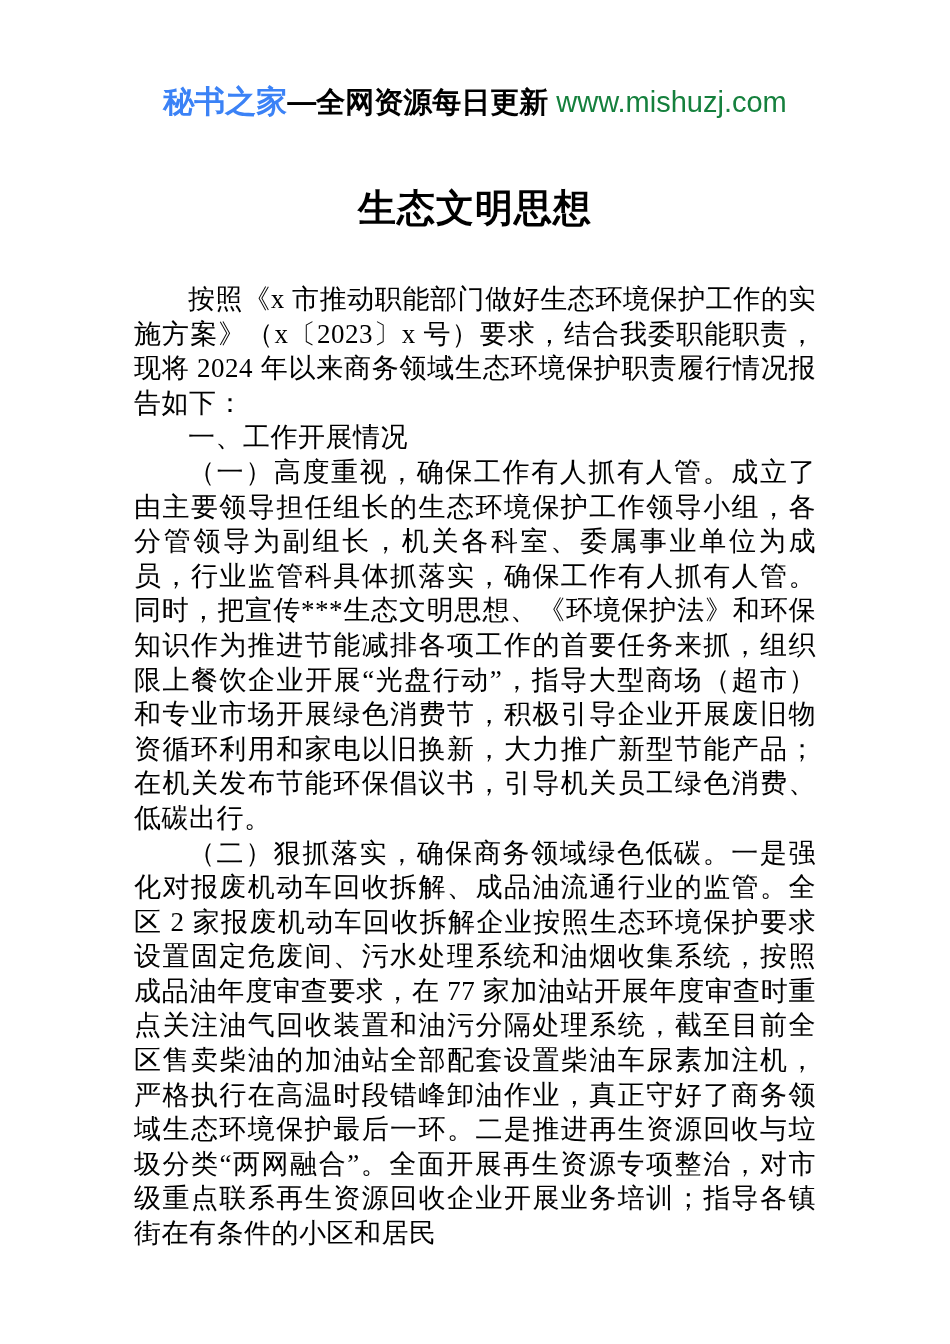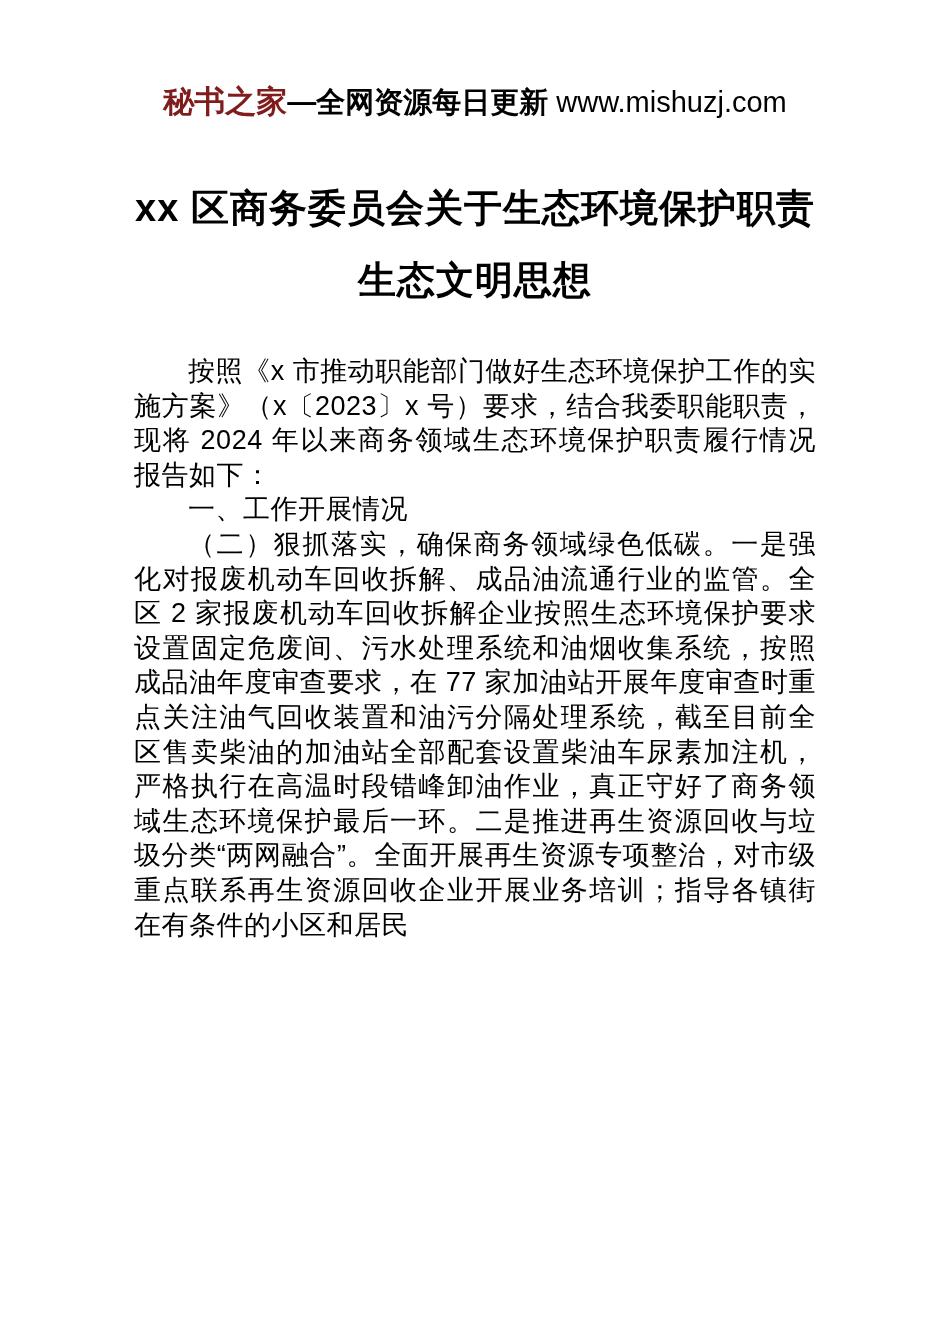--- a/index.html
+++ b/index.html
@@ -22,30 +22,30 @@
   }
   
   .site-header {
     padding-top: 84px;
     text-align: center;
     font-size: 29px;
     line-height: 36px;
     white-space: nowrap;
   }
   .site-header .brand {
-    color: #7f1d1d;
+    color: #3b82f6;
     font-weight: bold;
     font-size: 31px;
   }
   .site-header .tagline {
     color: #000000;
     font-weight: bold;
   }
   .site-header .url {
-    color: #000000;
+    color: #15803d;
     font-weight: normal;
     text-decoration: none;
     cursor: pointer;
   }
   
   .doc-title {
     margin: 52px 0 0 0;
     text-align: center;
     font-size: 38px;
     font-weight: bold;
@@ -56,38 +56,39 @@
     display: block;
   }
   
   .doc-body {
     margin: 38px auto 0 auto;
     width: 682px;
     font-size: 27px;
     line-height: 34.6px;
     text-align: justify;
     letter-spacing: 0.5px;
+    font-family: Liberation Serif, serif;
   }
   .doc-body p {
     margin: 0;
     padding: 0;
     text-indent: 2em;
   }
 </style>
 </head>
 <body>
 
 <div class="page">
 
   <div class="site-header"><span class="brand">秘书之家</span><span class="tagline">—全网资源每日更新 </span><span class="url">www.mishuzj.com</span></div>
 
   <h1 class="doc-title">
-    <span class="title-line">xx 区商务委员会关于生态环境保护职责</span>
     <span class="title-line">生态文明思想</span>
   </h1>
 
   <div class="doc-body">
     <p>按照《x 市推动职能部门做好生态环境保护工作的实施方案》（x〔2023〕x 号）要求，结合我委职能职责，现将 2024 年以来商务领域生态环境保护职责履行情况报告如下：</p>
     <p>一、工作开展情况</p>
+    <p>（一）高度重视，确保工作有人抓有人管。成立了由主要领导担任组长的生态环境保护工作领导小组，各分管领导为副组长，机关各科室、委属事业单位为成员，行业监管科具体抓落实，确保工作有人抓有人管。同时，把宣传***生态文明思想、《环境保护法》和环保知识作为推进节能减排各项工作的首要任务来抓，组织限上餐饮企业开展“光盘行动”，指导大型商场（超市）和专业市场开展绿色消费节，积极引导企业开展废旧物资循环利用和家电以旧换新，大力推广新型节能产品；在机关发布节能环保倡议书，引导机关员工绿色消费、低碳出行。</p>
     <p>（二）狠抓落实，确保商务领域绿色低碳。一是强化对报废机动车回收拆解、成品油流通行业的监管。全区 2 家报废机动车回收拆解企业按照生态环境保护要求设置固定危废间、污水处理系统和油烟收集系统，按照成品油年度审查要求，在 77 家加油站开展年度审查时重点关注油气回收装置和油污分隔处理系统，截至目前全区售卖柴油的加油站全部配套设置柴油车尿素加注机，严格执行在高温时段错峰卸油作业，真正守好了商务领域生态环境保护最后一环。二是推进再生资源回收与垃圾分类“两网融合”。全面开展再生资源专项整治，对市级重点联系再生资源回收企业开展业务培训；指导各镇街在有条件的小区和居民</p>
   </div>
 
 </div>
 
 </body></html>

